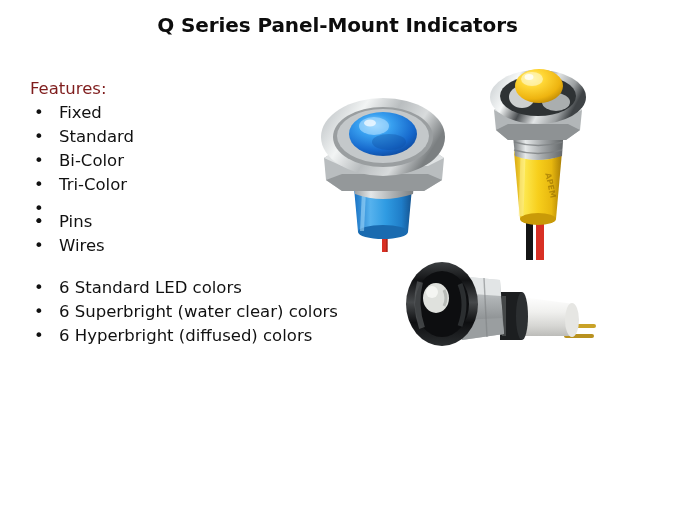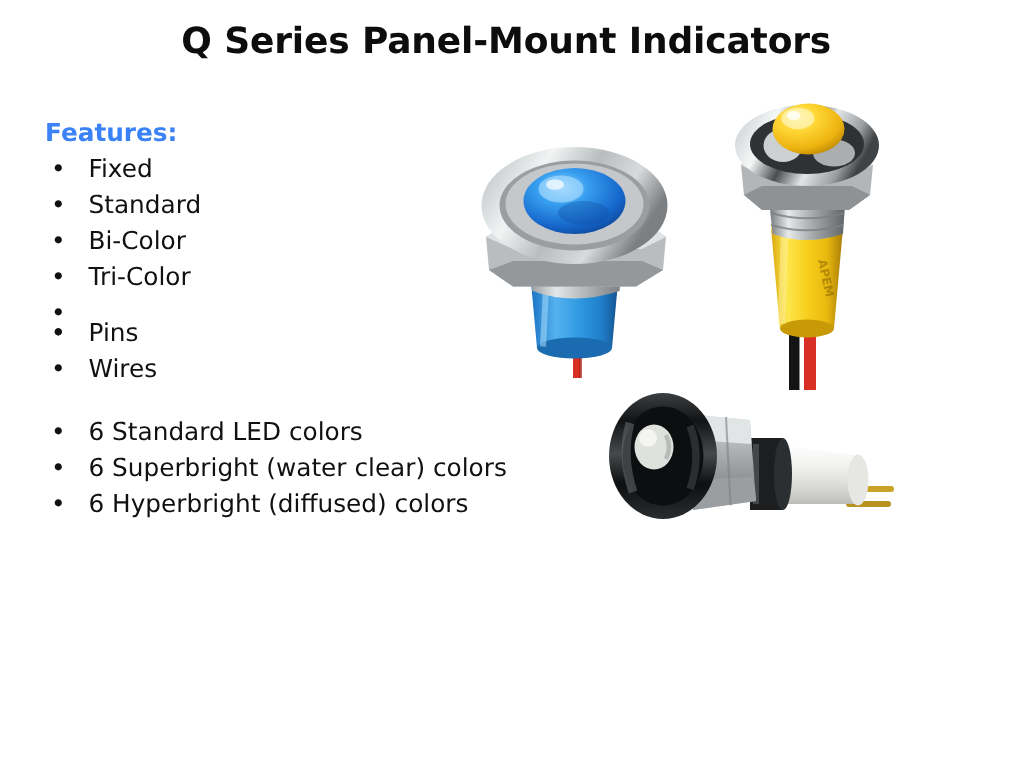--- a/index.html
+++ b/index.html
@@ -20,39 +20,39 @@
     overflow: hidden;
   }
 
   
   #slide-title {
     position: absolute;
     left: 0;
     top: 13px;
     width: 675px;
     text-align: center;
-    font-size: 24px;
+    font-size: 20px;
     font-weight: bold;
     letter-spacing: -0.1px;
     color: #0d0d0d;
     white-space: nowrap;
   }
 
   
   #text-column {
     position: absolute;
     left: 30px;
     top: 78px;
     width: 320px;
   }
   .heading {
     font-size: 16.5px;
-    font-weight: bold;
+    font-weight: normal;
     line-height: 22.5px;
-    color: #3b82f6;
+    color: #7f1d1d;
     white-space: nowrap;
   }
   .bullet-list {
     list-style: none;
     margin: 0;
     padding: 0;
   }
   .bullet-row {
     position: relative;
     padding-left: 29px;

